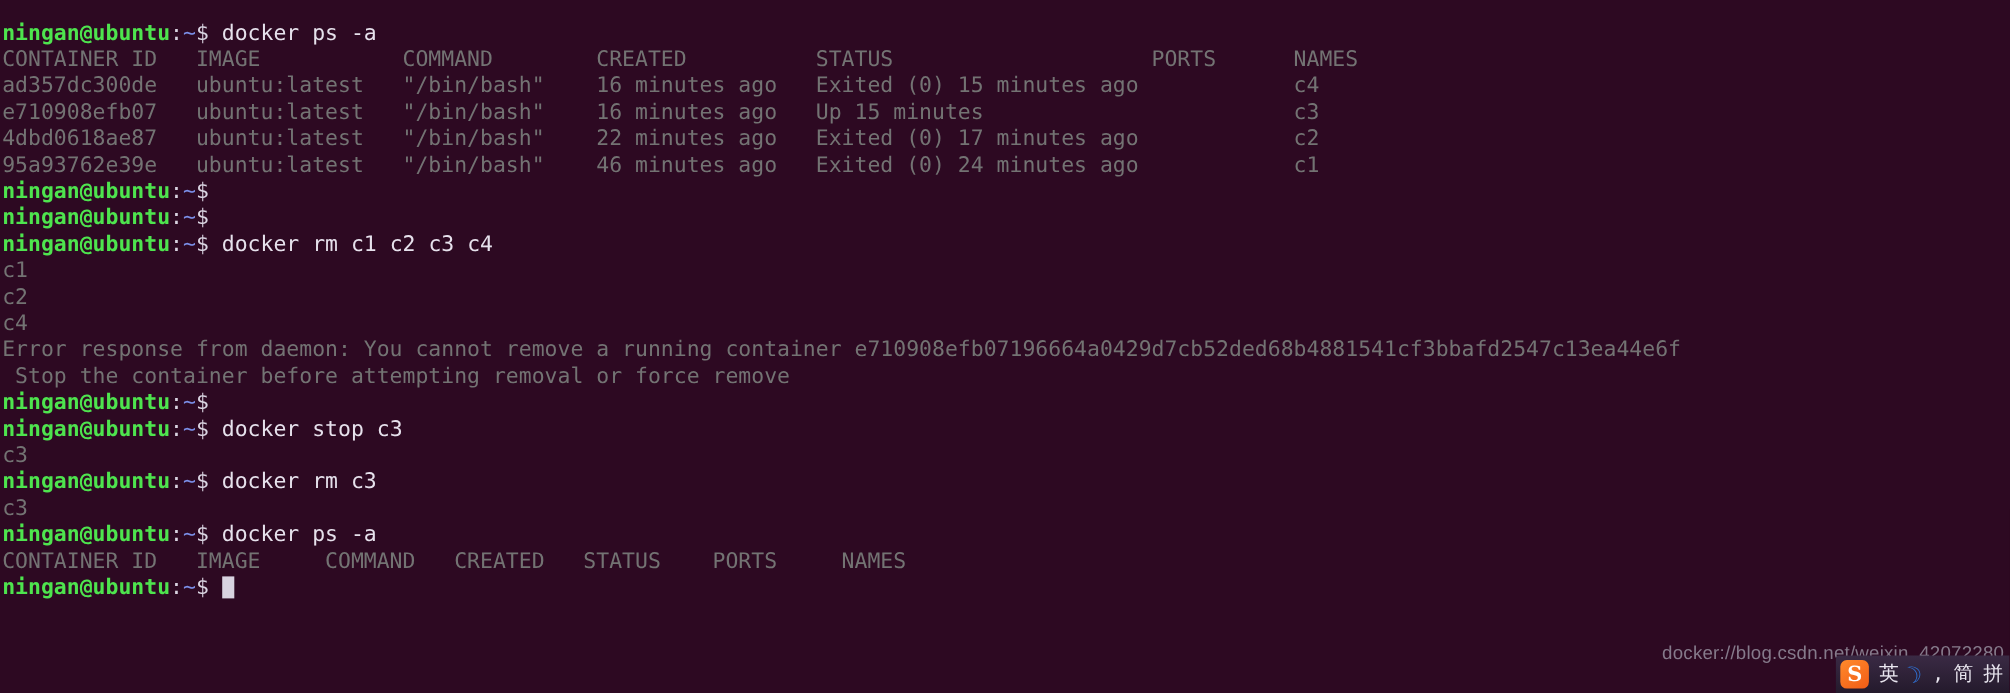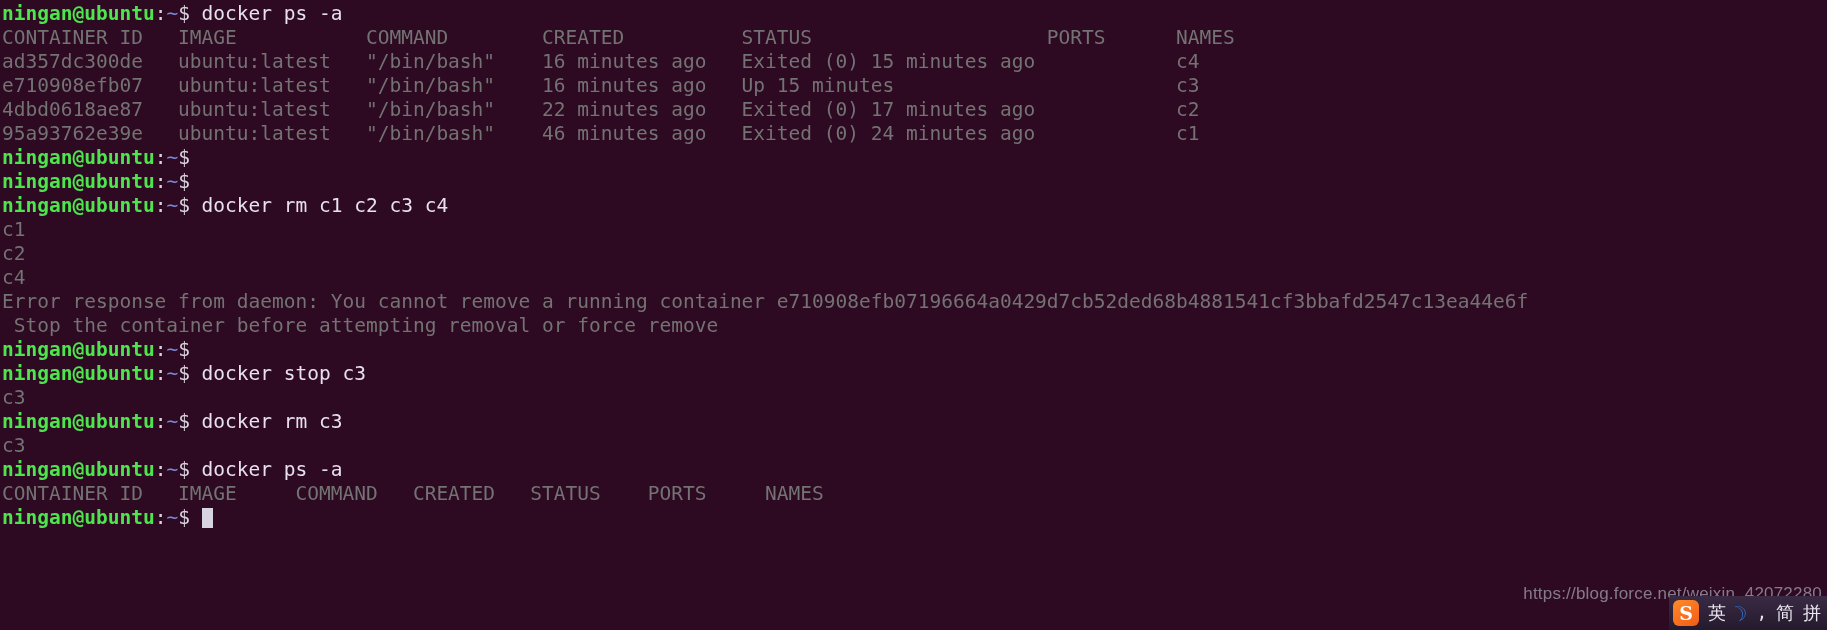--- a/index.html
+++ b/index.html
@@ -15,21 +15,21 @@
     overflow: hidden;
     font-family: "DejaVu Sans Mono", "Liberation Mono", monospace;
     font-size: 19.5px;
     line-height: 24px;
     color: #d8d3e0;
     -webkit-font-smoothing: antialiased;
   }
   #screen {
     position: absolute;
     left: 0;
-    top: 0;
+    top: 16px;
     padding: 2px 0 0 2px;
     white-space: pre;
   }
   .line {
     height: 24px;
     white-space: pre;
     display: block;
   }
   .user   { color: #4ee44e; font-weight: bold; }
   .colon  { color: #d8d3e0; }
@@ -103,21 +103,21 @@
     line-height: 1;
   }
 </style>
 </head>
 <body>
 
 <div id="terminal">
   <div id="screen"><div class="line"><span class="user">ningan@ubuntu</span><span class="colon">:</span><span class="path">~</span><span class="dollar">$</span><span class="cmd"> docker ps -a</span></div><div class="line"><span class="out">CONTAINER ID   IMAGE           COMMAND        CREATED          STATUS                    PORTS      NAMES</span></div><div class="line"><span class="out">ad357dc300de   ubuntu:latest   "/bin/bash"    16 minutes ago   Exited (0) 15 minutes ago            c4</span></div><div class="line"><span class="out">e710908efb07   ubuntu:latest   "/bin/bash"    16 minutes ago   Up 15 minutes                        c3</span></div><div class="line"><span class="out">4dbd0618ae87   ubuntu:latest   "/bin/bash"    22 minutes ago   Exited (0) 17 minutes ago            c2</span></div><div class="line"><span class="out">95a93762e39e   ubuntu:latest   "/bin/bash"    46 minutes ago   Exited (0) 24 minutes ago            c1</span></div><div class="line"><span class="user">ningan@ubuntu</span><span class="colon">:</span><span class="path">~</span><span class="dollar">$</span><span class="cmd"></span></div><div class="line"><span class="user">ningan@ubuntu</span><span class="colon">:</span><span class="path">~</span><span class="dollar">$</span><span class="cmd"></span></div><div class="line"><span class="user">ningan@ubuntu</span><span class="colon">:</span><span class="path">~</span><span class="dollar">$</span><span class="cmd"> docker rm c1 c2 c3 c4</span></div><div class="line"><span class="out">c1</span></div><div class="line"><span class="out">c2</span></div><div class="line"><span class="out">c4</span></div><div class="line"><span class="out">Error response from daemon: You cannot remove a running container e710908efb07196664a0429d7cb52ded68b4881541cf3bbafd2547c13ea44e6f</span></div><div class="line"><span class="out"> Stop the container before attempting removal or force remove</span></div><div class="line"><span class="user">ningan@ubuntu</span><span class="colon">:</span><span class="path">~</span><span class="dollar">$</span><span class="cmd"></span></div><div class="line"><span class="user">ningan@ubuntu</span><span class="colon">:</span><span class="path">~</span><span class="dollar">$</span><span class="cmd"> docker stop c3</span></div><div class="line"><span class="out">c3</span></div><div class="line"><span class="user">ningan@ubuntu</span><span class="colon">:</span><span class="path">~</span><span class="dollar">$</span><span class="cmd"> docker rm c3</span></div><div class="line"><span class="out">c3</span></div><div class="line"><span class="user">ningan@ubuntu</span><span class="colon">:</span><span class="path">~</span><span class="dollar">$</span><span class="cmd"> docker ps -a</span></div><div class="line"><span class="out">CONTAINER ID   IMAGE     COMMAND   CREATED   STATUS    PORTS     NAMES</span></div><div class="line"><span class="user">ningan@ubuntu</span><span class="colon">:</span><span class="path">~</span><span class="dollar">$</span><span class="cmd"> </span><span class="cursor"></span></div></div>
 
   <div id="watermark">
-    <span>https://blog.force.net/weixin_42072280</span>
+    <span>docker://blog.csdn.net/weixin_42072280</span>
   </div>
 
   <div id="ime-bar">
     <span class="ime-logo">S</span>
     <span class="ime-item">英</span>
     <span class="ime-moon">☽</span>
     <span class="ime-comma">,</span>
     <span class="ime-item">简</span>
     <span class="ime-item">拼</span>
   </div>

